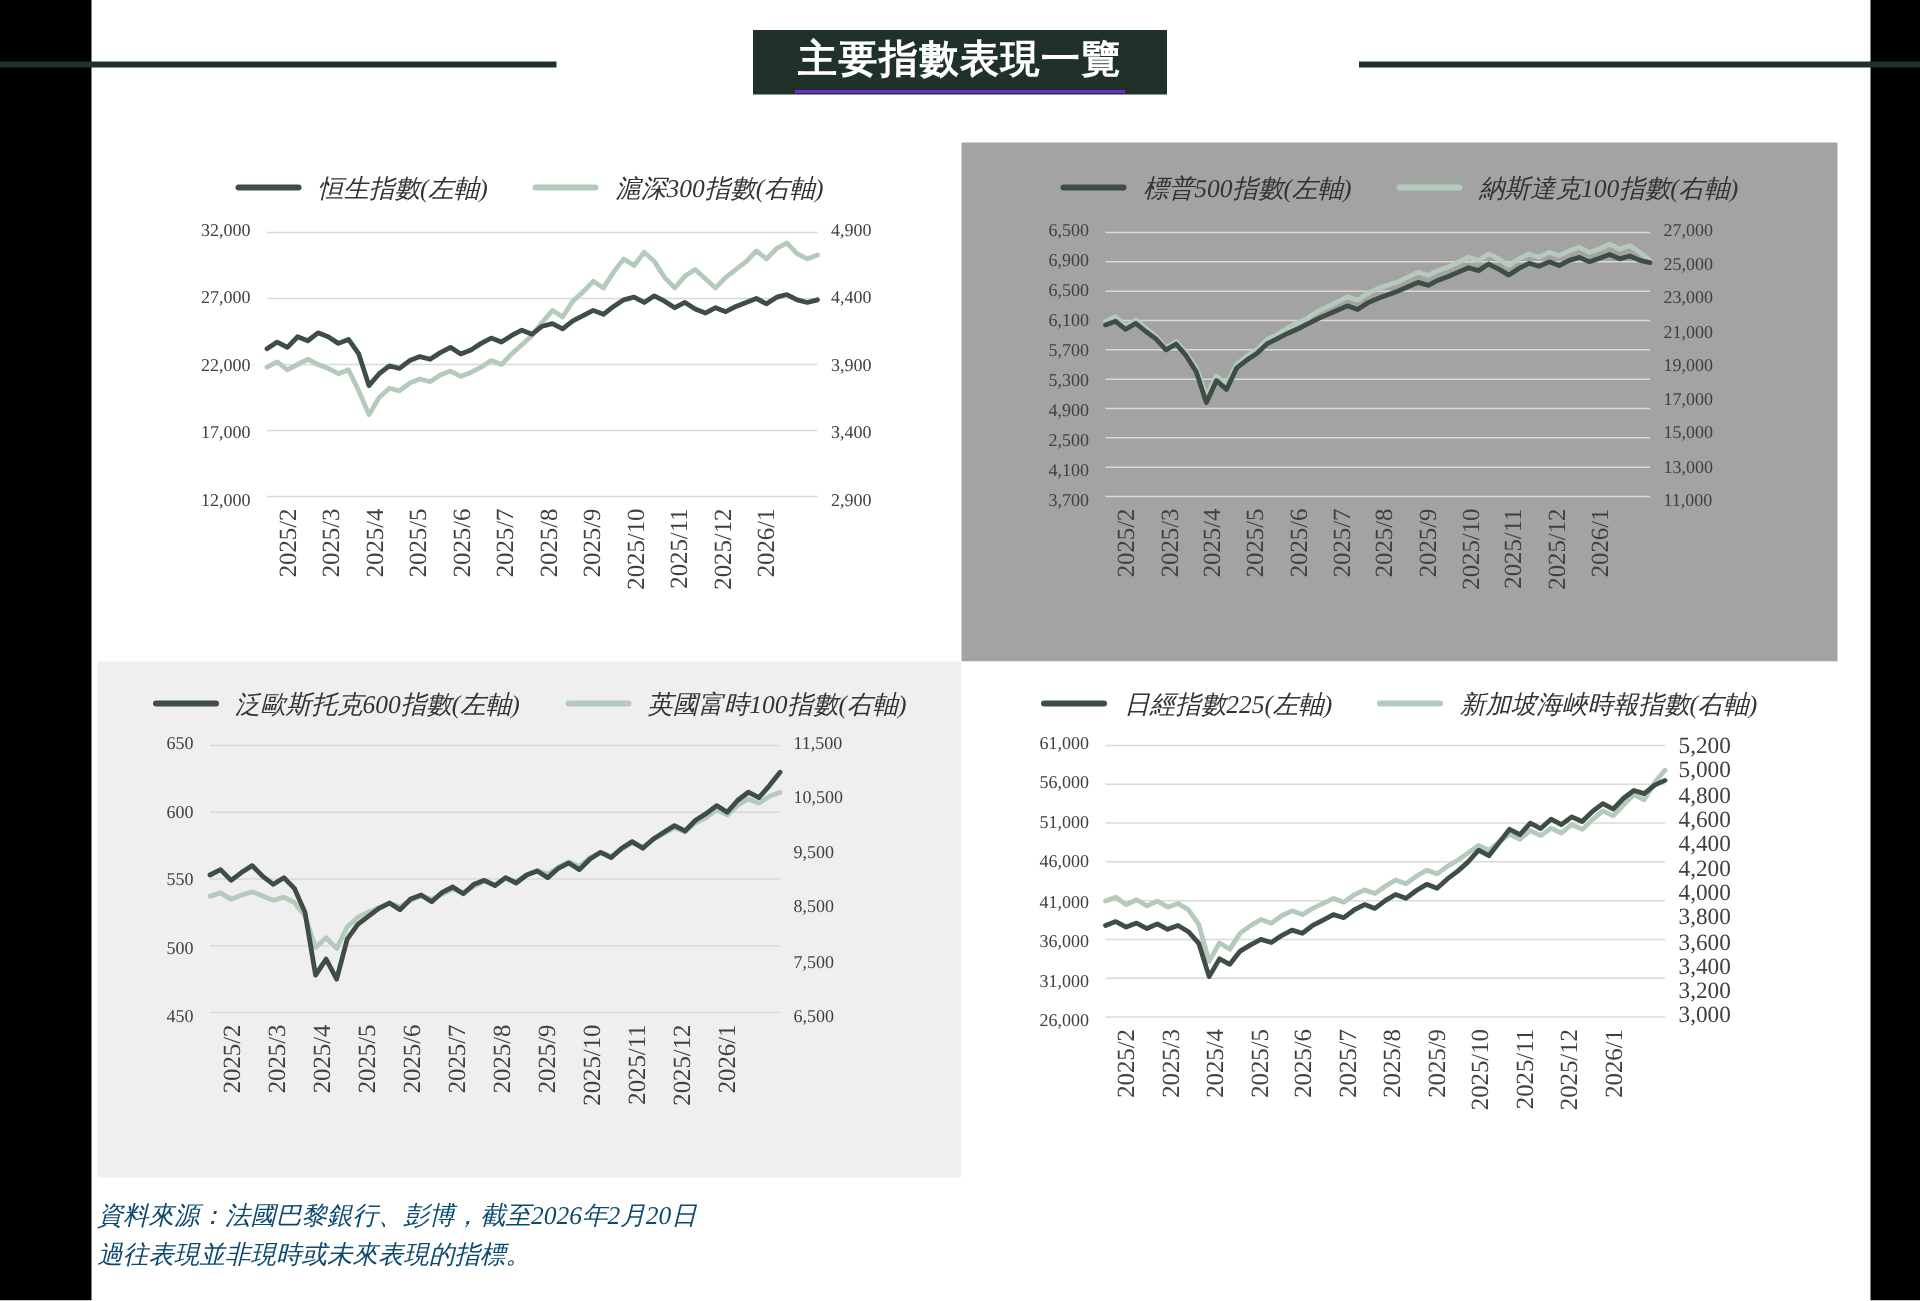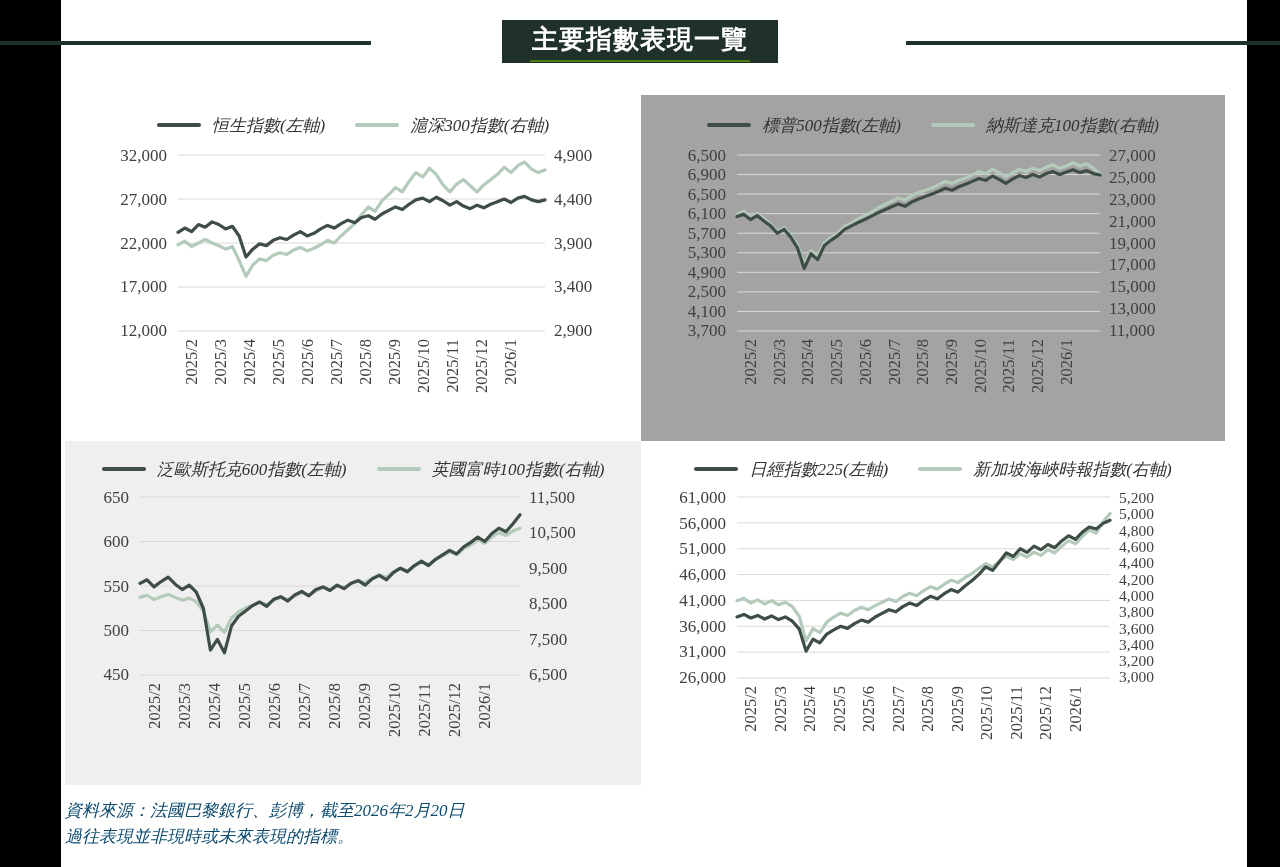--- a/index.html
+++ b/index.html
@@ -16,36 +16,36 @@
   .rule{position:absolute;top:41px;height:4px;background:#203129;z-index:3;}
   .rule.left{left:0;width:371px;}
   .rule.right{left:906px;width:374px;}
   .title-box{
     position:absolute;top:20px;left:50%;transform:translateX(-50%);
     height:43px;margin:0;padding:0 28px;background:#203129;
     display:flex;align-items:center;justify-content:center;z-index:4;
   }
   .title-box span{
     color:#fff;font-family:"Liberation Sans",sans-serif;font-weight:700;
-    font-size:26px;letter-spacing:1px;border-bottom:2px solid #4d7c0f;
+    font-size:26px;letter-spacing:1px;border-bottom:2px solid #6d28d9;
     padding:0 2px 3px 2px;white-space:nowrap;
   }
   
   .chart{position:absolute;display:flex;flex-direction:column;box-sizing:border-box;}
   #c0{left:65px;top:95px;width:576px;height:346px;--lw:113px;--rw:96px;--ph:176px;--lh:60px;background:#fff;}
   #c1{left:641px;top:95px;width:584px;height:346px;--lw:96px;--rw:125px;--ph:176px;--lh:60px;background:#a3a3a3;}
   #c2{left:65px;top:441px;width:576px;height:344px;--lw:75px;--rw:121px;--ph:178px;--lh:56px;background:#f0efef;}
   #c3{left:641px;top:441px;width:584px;height:344px;--lw:96px;--rw:115px;--ph:181px;--lh:56px;background:#fff;}
   .chart-legend{height:var(--lh);display:flex;align-items:center;justify-content:center;gap:30px;font-style:italic;}
   .legend-item{display:flex;align-items:center;gap:11px;}
   .legend-swatch{width:44px;height:4px;border-radius:2px;flex:none;}
   .legend-label{font-size:17px;color:#333;white-space:nowrap;}
   .body{display:flex;height:var(--ph);}
   .yaxis{display:flex;flex-direction:column;justify-content:space-between;
-         box-sizing:border-box;color:#404040;font-size:17px;line-height:1;
+         box-sizing:border-box;color:#404040;font-size:12px;line-height:1;
          margin:-8px 0;}
   .yaxis.left{width:var(--lw);text-align:right;padding-right:11px;}
   .yaxis.right{width:var(--rw);text-align:left;padding-left:9px;}
   #c3 .yaxis.right{font-size:15.5px;margin:-7px 0;}
   .ytick{white-space:nowrap;}
   .plot{flex:1;position:relative;}
   .plot svg{position:absolute;inset:0;width:100%;height:100%;display:block;overflow:visible;}
   .xaxis{flex:1;display:flex;box-sizing:border-box;padding-top:8px;
          margin-left:var(--lw);margin-right:var(--rw);}
   .xcell{width:calc(100% / 12.65);display:flex;justify-content:center;align-items:flex-start;}

